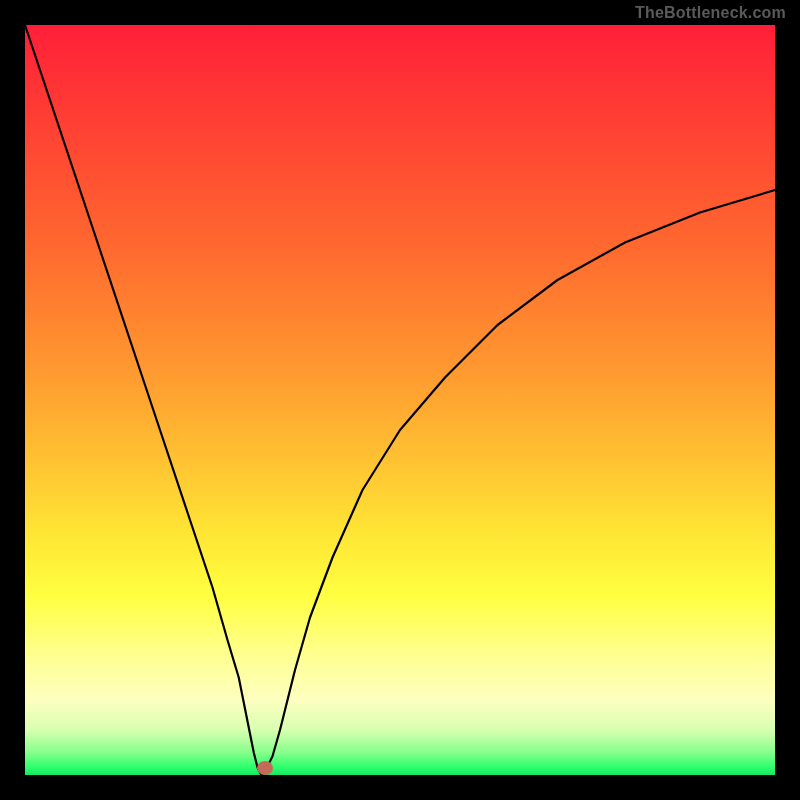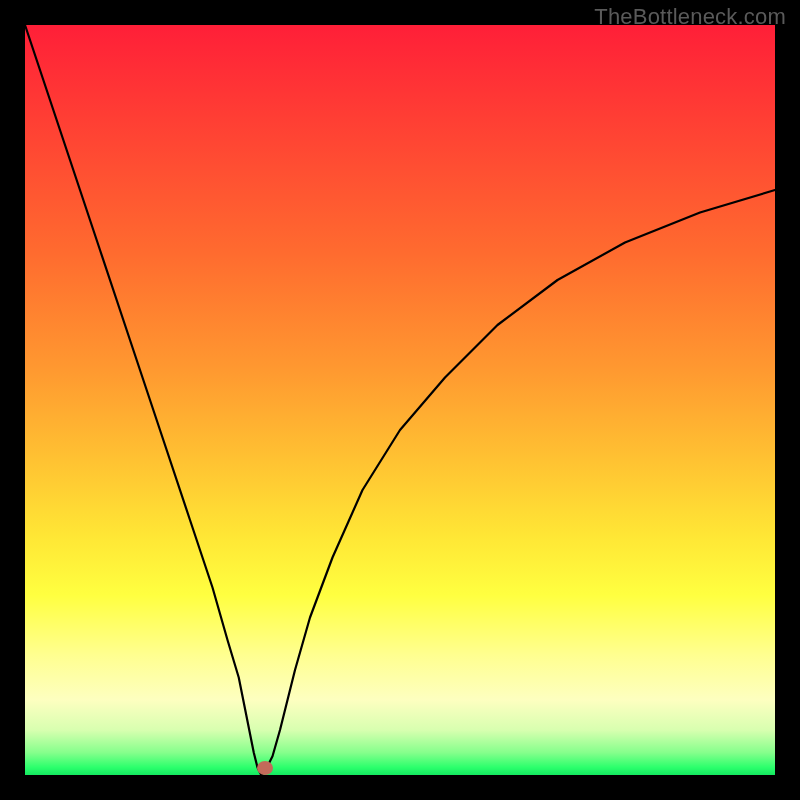--- a/index.html
+++ b/index.html
@@ -15,22 +15,22 @@
     position: relative;
     width: 800px;
     height: 800px;
     background: #000;
   }
   .watermark {
     position: absolute;
     top: 4px;
     right: 14px;
     color: #5a5a5a;
-    font-size: 22px;
-    font-weight: 400;
+    font-size: 16px;
+    font-weight: 700;
     letter-spacing: 0.2px;
     user-select: none;
   }
   .plot-area {
     position: absolute;
     left: 25px;
     top: 25px;
     width: 750px;
     height: 750px;
     

